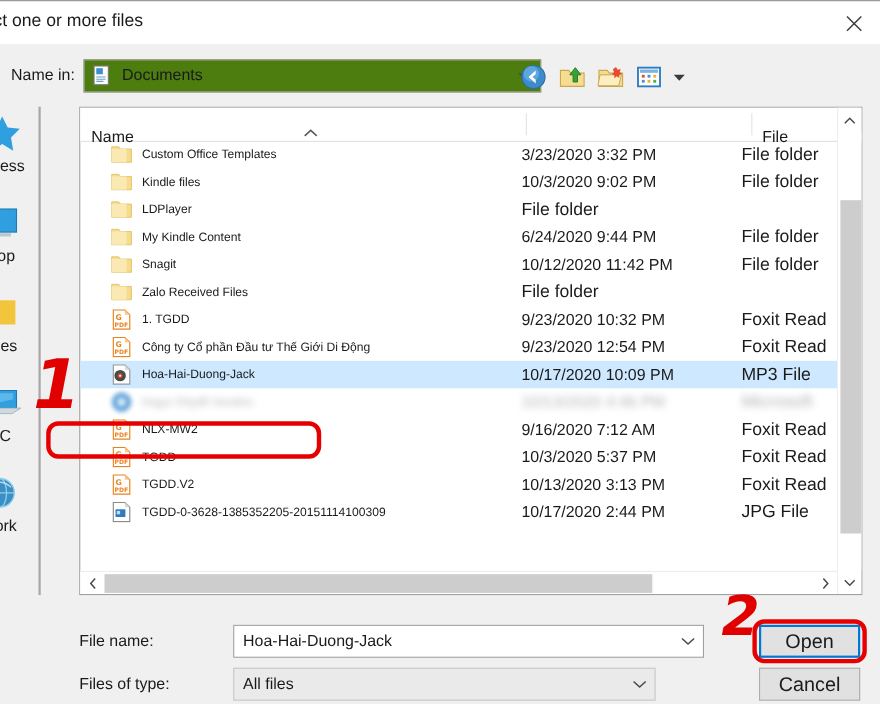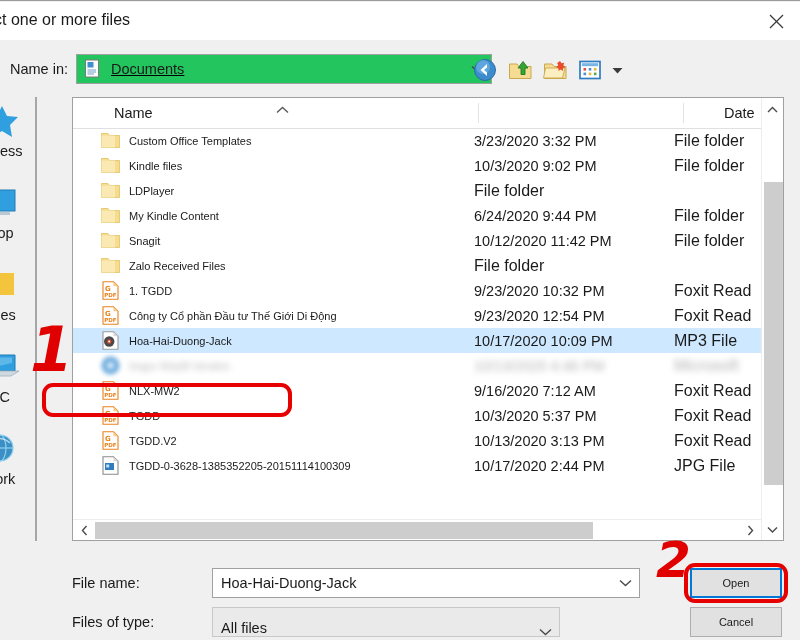--- a/index.html
+++ b/index.html
@@ -30,24 +30,23 @@
     cursor:pointer;
   }
   .close-btn svg{display:block;}
   
   .lookin-label{
     position:absolute;left:10px;top:60px;
     font-size:14.5px;color:#1a1a1a;white-space:nowrap;
   }
   .lookin-combo{
     position:absolute;left:76px;top:53px;width:416px;height:30px;
-    background:#22c55e;border:1px solid #a0a0a0;
+    background:#4d7c0f;border:1px solid #a0a0a0;
     box-sizing:border-box;display:flex;align-items:center;
     cursor:pointer;
-    text-decoration:underline;
   }
   .lookin-icon{margin-left:7px;width:18px;height:20px;flex:0 0 auto;}
   .lookin-text{
     margin-left:9px;font-size:14.5px;color:#1a1a1a;white-space:nowrap;flex:1 1 auto;
   }
   .combo-caret{
     width:28px;flex:0 0 auto;display:flex;align-items:center;justify-content:center;
   }
   
   .toolbar{position:absolute;left:472px;top:55px;height:28px;display:flex;align-items:center;gap:9px;}
@@ -71,22 +70,22 @@
   
   .listframe{
     position:absolute;left:72px;top:96px;width:712px;height:444px;
     background:#ffffff;border:1px solid #a0a0a0;box-sizing:border-box;
   }
   .colheader{
     position:absolute;left:0;top:0;width:710px;height:30px;
     background:#ffffff;border-bottom:1px solid #e0e0e0;
   }
   .col{
-    position:absolute;top:0;height:30px;display:flex;align-items:center;
-    font-size:14.5px;color:#1a1a1a;cursor:pointer;box-sizing:border-box;padding-left:31px;
+    position:absolute;top:12px;height:30px;display:flex;align-items:center;
+    font-size:14.5px;color:#1a1a1a;cursor:pointer;box-sizing:border-box;
   }
   .col .lbl{padding-left:10px;white-space:nowrap;}
   .col-sep{position:absolute;top:5px;width:1px;height:20px;background:#e3e3e3;}
   .sortcaret{position:absolute;left:203px;top:3px;}
   .rows{
     position:absolute;left:0;top:30px;width:688px;height:390px;overflow:hidden;
   }
   .row{
     position:relative;height:25px;display:flex;align-items:center;
     cursor:pointer;
@@ -129,21 +128,21 @@
   .frm-field{
     position:absolute;height:30px;box-sizing:border-box;
     display:flex;align-items:center;cursor:pointer;
   }
   .frm-field.white{background:#ffffff;border:1px solid #a0a0a0;}
   .frm-field.gray{background:#eaeaea;border:1px solid #c8c8c8;}
   .frm-val{font-size:14.5px;color:#1a1a1a;margin-left:8px;flex:1 1 auto;white-space:nowrap;}
   .btn{
     position:absolute;width:92px;height:30px;box-sizing:border-box;
     display:flex;align-items:center;justify-content:center;
-    font-size:11px;color:#1a1a1a;cursor:pointer;
+    font-size:18px;color:#1a1a1a;cursor:pointer;
     background:#e1e1e1;border:1px solid #adadad;
   }
   .btn.focused{border:2px solid #0078d7;background:#e1e1e1;}
   
   .anno-box{
     position:absolute;border:4px solid #e60000;border-radius:11px;
     box-sizing:border-box;pointer-events:none;
   }
   .anno-num{
     position:absolute;font-family:"DejaVu Sans",sans-serif;
@@ -286,21 +285,21 @@
         <span class="lbl">Name</span>
         <span class="sortcaret">
           <svg width="13" height="8" viewBox="0 0 13 8">
             <polyline points="1,6.5 6.5,1.5 12,6.5" fill="none" stroke="#5a5a5a" stroke-width="1.4"></polyline>
           </svg>
         </span>
       </div>
       <div class="col-sep" style="left:405px;"></div>
       <div class="col-sep" style="left:610px;"></div>
       <div class="col" style="left:610px;width:78px;">
-        <span class="lbl">Date</span>
+        <span class="lbl">File</span>
       </div>
     </div>
 
     <div class="rows" id="rows">
         <div class="row">
           <span class="r-icon">
             <svg width="19" height="17" viewBox="0 0 19 17">
               <path d="M0.5 1.5 L7 1.5 L8.5 3.5 L18.5 3.5 L18.5 15.5 L0.5 15.5 Z" fill="#f6dc8d" stroke="#e0c065" stroke-width="0.8"></path>
               <path d="M0.5 3.5 L14 3.5 L14 15.5 L0.5 15.5 Z" fill="#fbe9b3"></path>
             </svg>
@@ -503,21 +502,21 @@
   <div class="frm-field white" style="left:212px;top:567px;width:428px;">
     <span class="frm-val">Hoa-Hai-Duong-Jack</span>
     <span class="combo-caret">
       <svg width="13" height="8" viewBox="0 0 13 8">
         <polyline points="1,1.5 6.5,6.5 12,1.5" fill="none" stroke="#4a4a4a" stroke-width="1.4"></polyline>
       </svg>
     </span>
   </div>
 
   <div class="frm-label" style="left:72px;top:613px;">Files of type:</div>
-  <div class="frm-field gray" style="left:212px;top:606px;width:348px;align-items:flex-end;">
+  <div class="frm-field gray" style="left:212px;top:606px;width:384px;">
     <span class="frm-val">All files</span>
     <span class="combo-caret">
       <svg width="13" height="8" viewBox="0 0 13 8">
         <polyline points="1,1.5 6.5,6.5 12,1.5" fill="none" stroke="#4a4a4a" stroke-width="1.4"></polyline>
       </svg>
     </span>
   </div>
 
   <div class="btn focused" style="left:690px;top:567px;">Open</div>
   <div class="btn" style="left:690px;top:606px;">Cancel</div>

